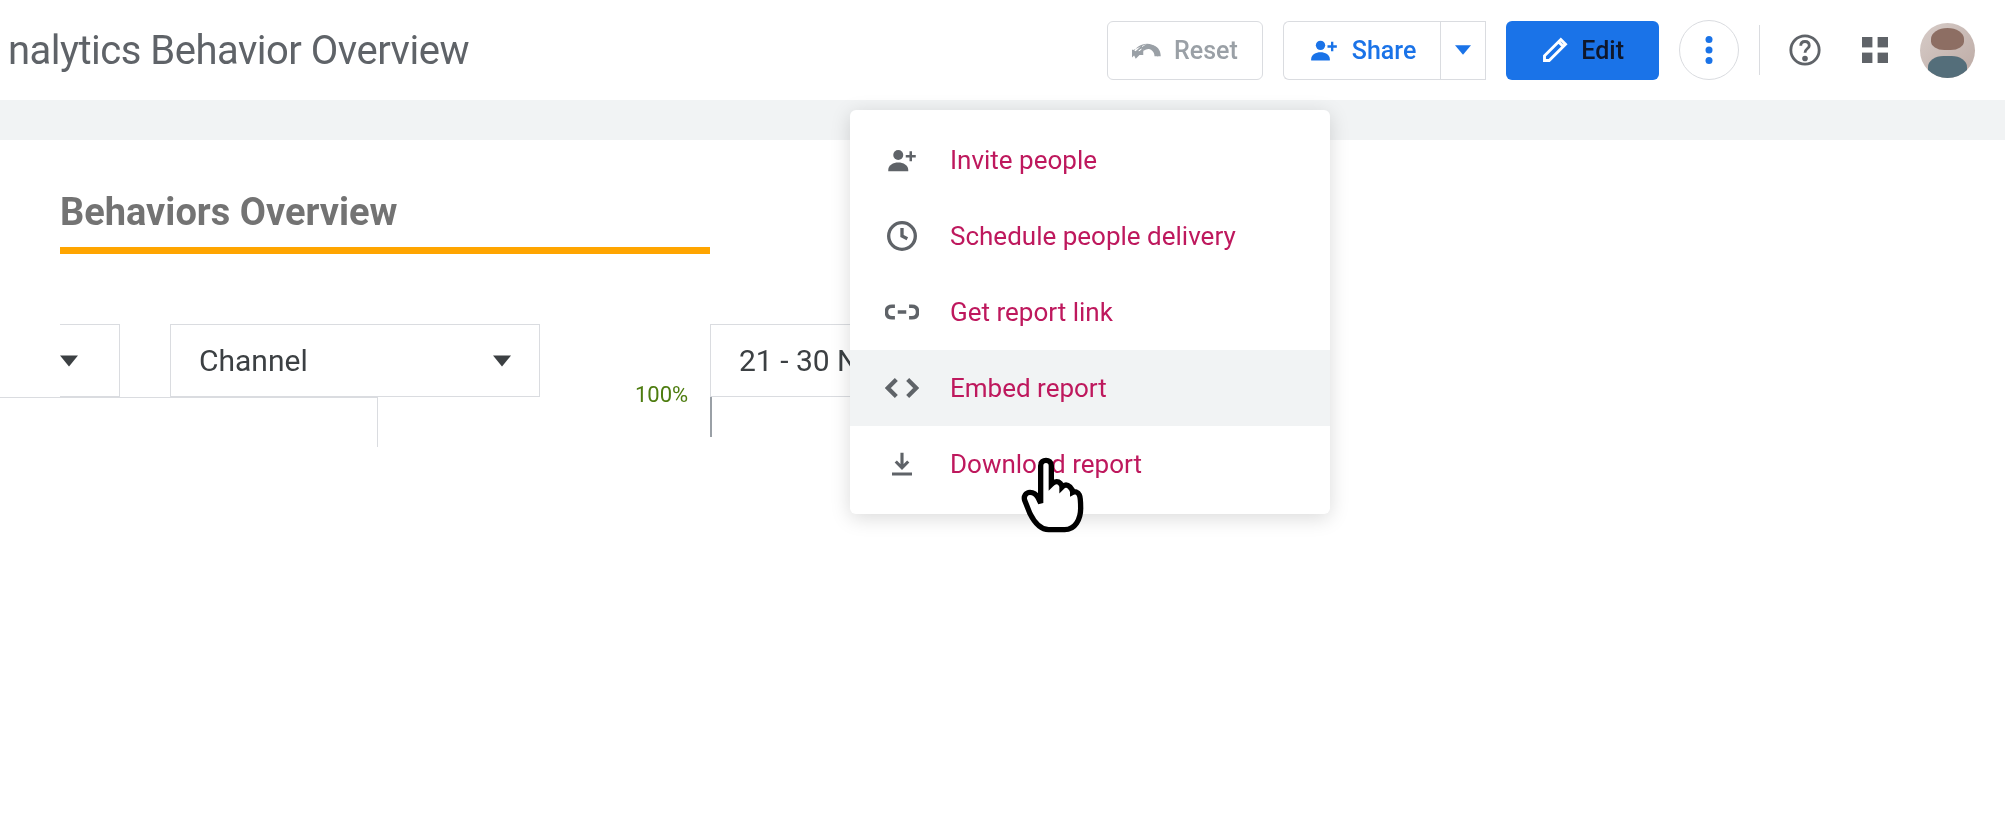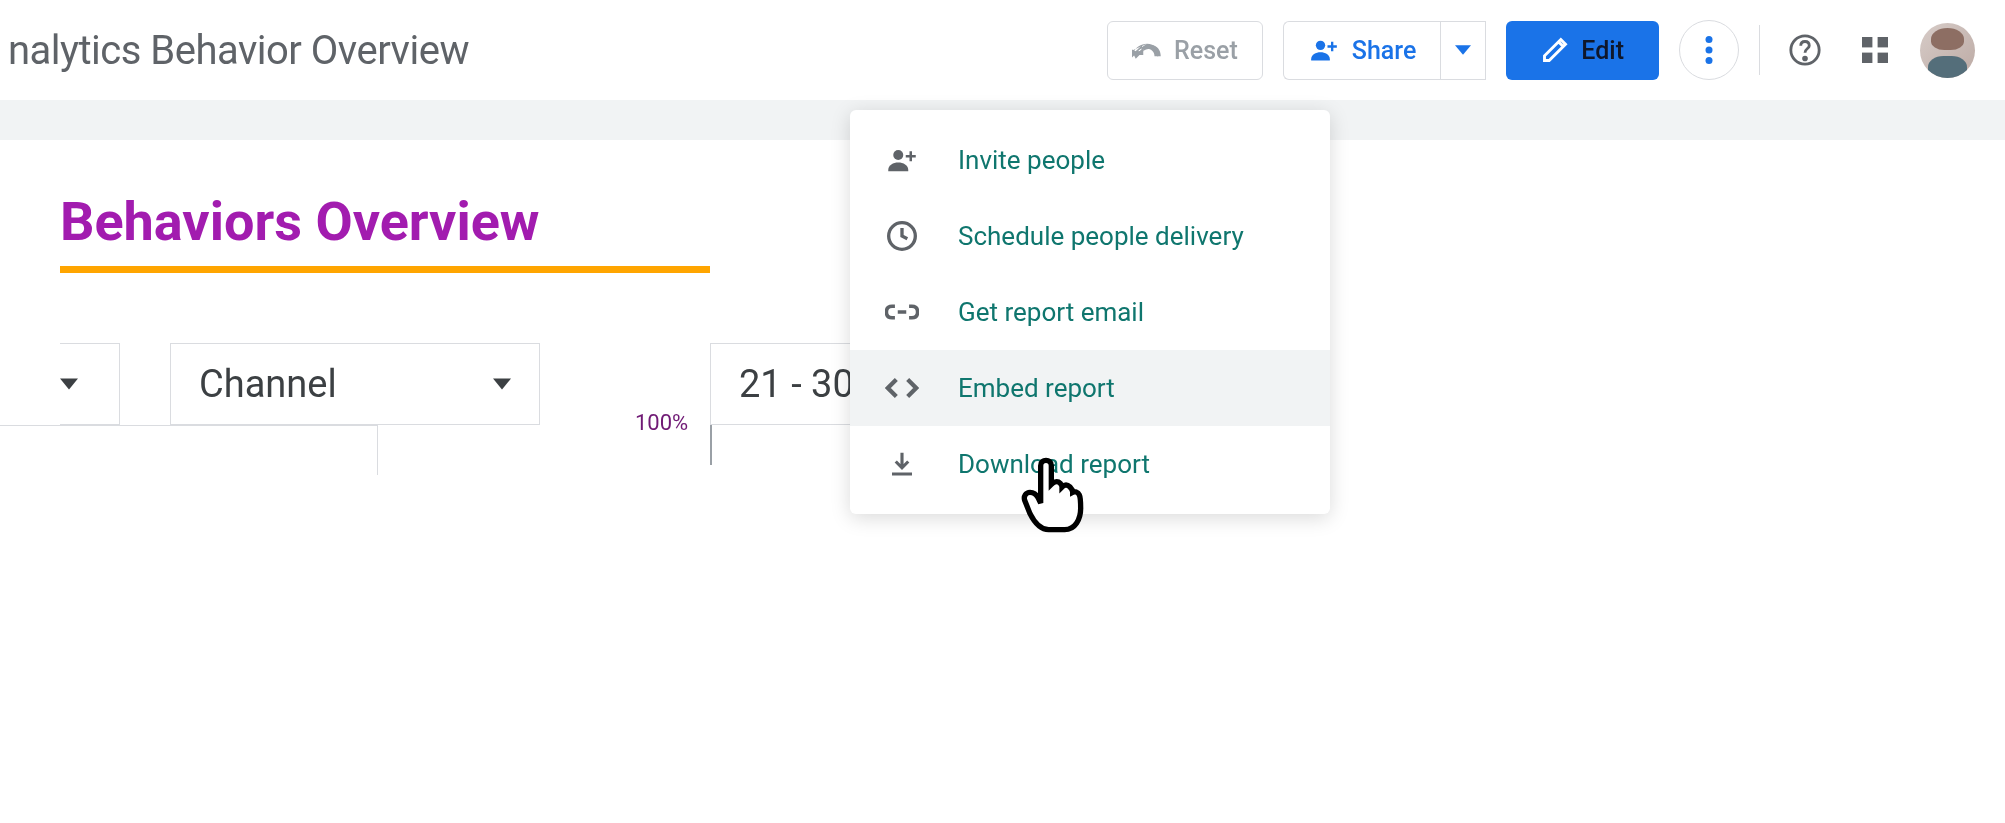--- a/index.html
+++ b/index.html
@@ -126,44 +126,44 @@
       height: 40px;
       background: #f1f3f4;
     }
     .report-area {
       position: relative;
       background: #fff;
       padding: 50px 0 0 0;
       margin: 0 60px;
     }
     .report-title {
-      font-size: 54px;
+      font-size: 38px;
       font-weight: 700;
-      color: #a21caf;
+      color: #737373;
       padding-bottom: 18px;
       display: inline-block;
     }
     .title-underline {
       width: 650px;
       height: 7px;
       background: #ffa500;
       margin-top: -5px;
     }
     .filters {
       display: flex;
       gap: 50px;
       margin-top: 70px;
     }
     .filter-box {
       display: flex;
       align-items: center;
       justify-content: space-between;
       border: 1px solid #dadce0;
       padding: 18px 28px;
-      font-size: 38px;
+      font-size: 30px;
       color: #3c4043;
       background: #fff;
       min-width: 120px;
     }
     .filter-partial { min-width: 60px; padding-left: 0; border-left:none; }
     .filter-channel { min-width: 370px; }
     .filter-device { min-width: 230px; border-right:none;}
     .filter-date { min-width: 490px; margin-left: 120px;}
     .legend-row{
       display:flex;
@@ -178,21 +178,21 @@
       position:absolute;
       bottom:0;
       left:0;
       width:100%;
     }
     .yaxis-label{
       position:absolute;
       left:575px;
       bottom:-10px;
       font-size:22px;
-      color:#701a75;
+      color:#4d7c0f;
     }
     .axis-line{
       position:absolute;
       left:650px;
       bottom:-40px;
       width:2px;
       height:40px;
       background:#9aa0a6;
     }
     .small-box{
@@ -211,24 +211,24 @@
       width: 480px;
       background: #fff;
       box-shadow: 0 4px 20px rgba(0,0,0,0.15);
       border-radius: 6px;
       z-index: 100;
       padding: 12px 0;
     }
     .menu-item {
       display: flex;
       align-items: center;
-      gap: 38px;
+      gap: 30px;
       padding: 20px 34px;
       font-size: 26px;
-      color: #0f766e;
+      color: #be185d;
       cursor: pointer;
     }
     .menu-item.hover { background: #f1f3f4; }
     .menu-icon { width: 36px; height: 36px; display:flex; align-items:center; justify-content:center; color:#5f6368;}
     .cursor-hand {
       position: absolute;
       top: 455px;
       left: 1015px;
       z-index: 200;
     }
@@ -378,21 +378,21 @@
         </svg>
     </span>
     <span>Schedule people delivery</span>
   </div>
   <div class="menu-item">
     <span class="menu-icon">
       <svg width="34" height="20" viewBox="0 0 24 12" fill="none" stroke="#5f6368" stroke-width="2.5">
           <path d="M9 6 L15 6 M7 2 L5 2 C2 2 1 4 1 6 C1 8 2 10 5 10 L7 10 M17 2 L19 2 C22 2 23 4 23 6 C23 8 22 10 19 10 L17 10"></path>
         </svg>
     </span>
-    <span>Get report email</span>
+    <span>Get report link</span>
   </div>
   <div class="menu-item hover">
     <span class="menu-icon">
       <svg width="34" height="24" viewBox="0 0 24 16" fill="none" stroke="#5f6368" stroke-width="3">
           <path d="M8 2 L2 8 L8 14 M16 2 L22 8 L16 14"></path>
         </svg>
     </span>
     <span>Embed report</span>
   </div>
   <div class="menu-item">

